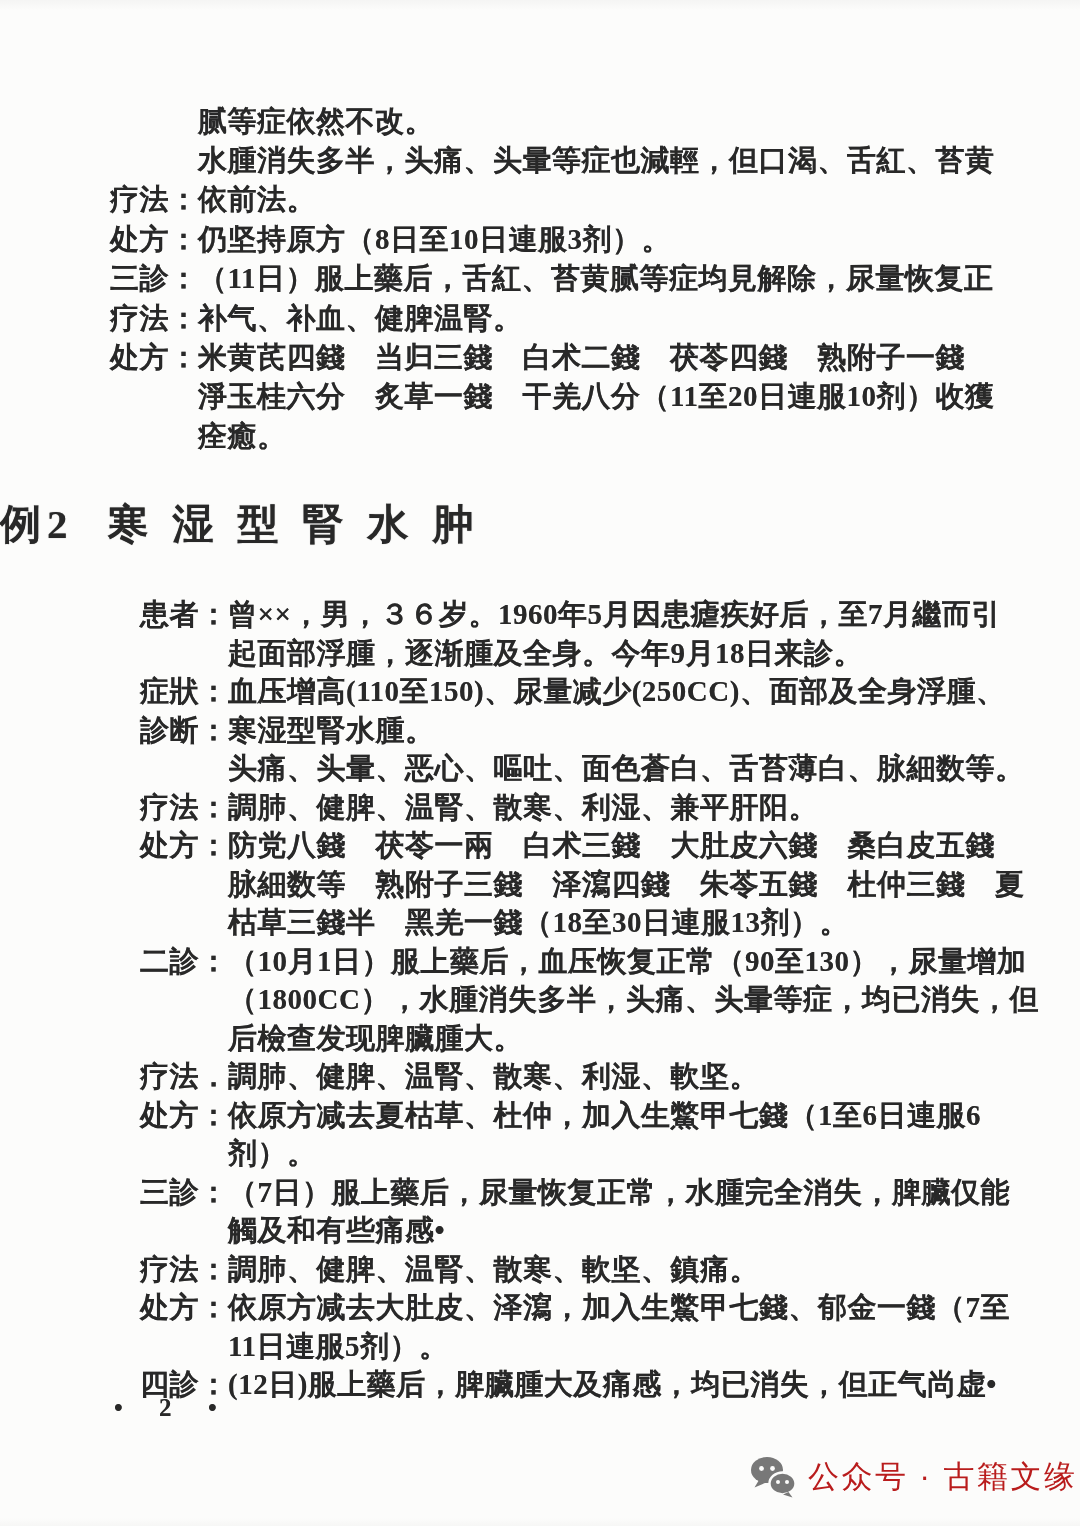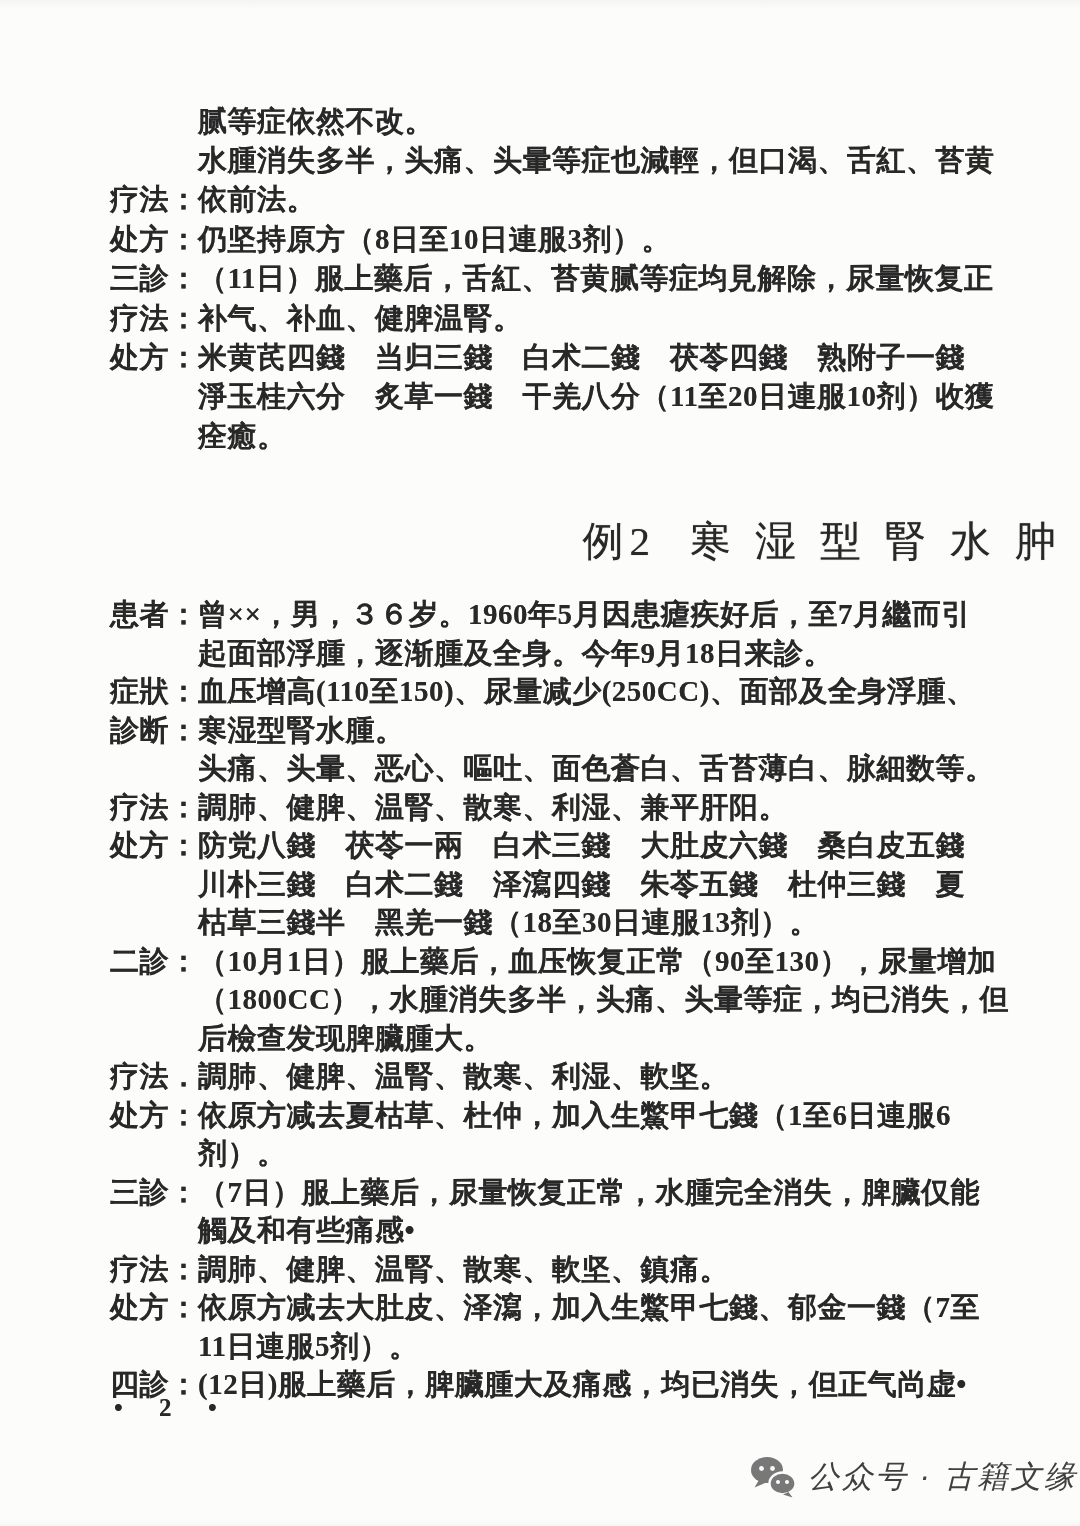--- a/index.html
+++ b/index.html
@@ -20,41 +20,40 @@
   .block-a{top:102px;}
   .block-b{top:596px;}
   .line{
     display:flex;align-items:center;
     height:39.4px;
     font-size:29px;font-weight:600;
     letter-spacing:.5px;
     white-space:pre;
     text-shadow:0 0 .6px rgba(25,25,25,.55);
   }
-  .block-b .line{height:38.5px;}
+  .block-b .line{height:38.5px;margin-left:30px;}
   .line .label{flex:0 0 88px;width:88px;}
   .line .text{flex:1;}
   .heading{
-    position:absolute;top:514px;left:0;width:1080px;
-    text-align:right;
-    font-size:41px;font-weight:400;
+    position:absolute;top:497px;left:0;width:1080px;
+    text-align:left;
+    font-size:41px;font-weight:700;
     text-shadow:0 0 .8px rgba(20,20,20,.6);
   }
   .heading .prefix{letter-spacing:6px;}
   .heading .title{letter-spacing:24px;margin-left:34px;}
   .page-number{
     position:absolute;left:114px;top:1394px;
     font-size:25px;font-weight:600;letter-spacing:14px;
     text-shadow:0 0 .5px rgba(25,25,25,.5);
   }
   .footer{
     position:absolute;left:750px;top:1456px;
     display:flex;gap:12px;
-    color:#404040;
-    font-style:italic;
+    color:#b91c1c;
   }
   .footer-text{
     font-family:"Liberation Sans","DejaVu Sans",sans-serif;
     font-size:31px;letter-spacing:2.5px;
   }
   .wechat-icon{display:block;}
 </style>
 </head>
 <body>
 
@@ -77,21 +76,21 @@
 </div>
 
 <div class="textblock block-b" id="block-b">
     <div class="line"><span class="label">患者：</span><span class="text">曾××，男，３６岁。1960年5月因患瘧疾好后，至7月繼而引</span></div>
     <div class="line"><span class="label"></span><span class="text">起面部浮腫，逐渐腫及全身。今年9月18日来診。</span></div>
     <div class="line"><span class="label">症狀：</span><span class="text">血压增高(110至150)、尿量减少(250CC)、面部及全身浮腫、</span></div>
     <div class="line"><span class="label">診断：</span><span class="text">寒湿型腎水腫。</span></div>
     <div class="line"><span class="label"></span><span class="text">头痛、头暈、恶心、嘔吐、面色蒼白、舌苔薄白、脉細数等。</span></div>
     <div class="line"><span class="label">疗法：</span><span class="text">調肺、健脾、温腎、散寒、利湿、兼平肝阳。</span></div>
     <div class="line"><span class="label">处方：</span><span class="text">防党八錢　茯苓一兩　白术三錢　大肚皮六錢　桑白皮五錢</span></div>
-    <div class="line"><span class="label"></span><span class="text">川朴三錢　白术二錢　泽瀉四錢　朱苓五錢　杜仲三錢　夏</span></div>
+    <div class="line"><span class="label"></span><span class="text">脉細数等　熟附子三錢　泽瀉四錢　朱苓五錢　杜仲三錢　夏</span></div>
     <div class="line"><span class="label"></span><span class="text">枯草三錢半　黑羌一錢（18至30日連服13剂）。</span></div>
     <div class="line"><span class="label">二診：</span><span class="text">（10月1日）服上藥后，血压恢复正常（90至130），尿量增加</span></div>
     <div class="line"><span class="label"></span><span class="text">（1800CC），水腫消失多半，头痛、头暈等症，均已消失，但</span></div>
     <div class="line"><span class="label"></span><span class="text">后檢查发现脾臟腫大。</span></div>
     <div class="line"><span class="label">疗法．</span><span class="text">調肺、健脾、温腎、散寒、利湿、軟坚。</span></div>
     <div class="line"><span class="label">处方：</span><span class="text">依原方减去夏枯草、杜仲，加入生鱉甲七錢（1至6日連服6</span></div>
     <div class="line"><span class="label"></span><span class="text">剂）。</span></div>
     <div class="line"><span class="label">三診：</span><span class="text">（7日）服上藥后，尿量恢复正常，水腫完全消失，脾臟仅能</span></div>
     <div class="line"><span class="label"></span><span class="text">觸及和有些痛感•</span></div>
     <div class="line"><span class="label">疗法：</span><span class="text">調肺、健脾、温腎、散寒、軟坚、鎮痛。</span></div>

